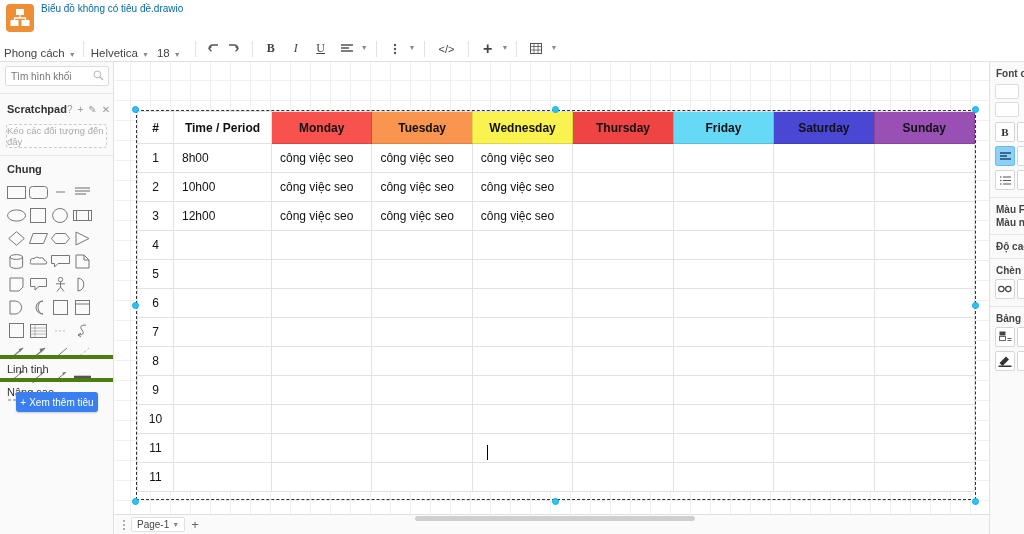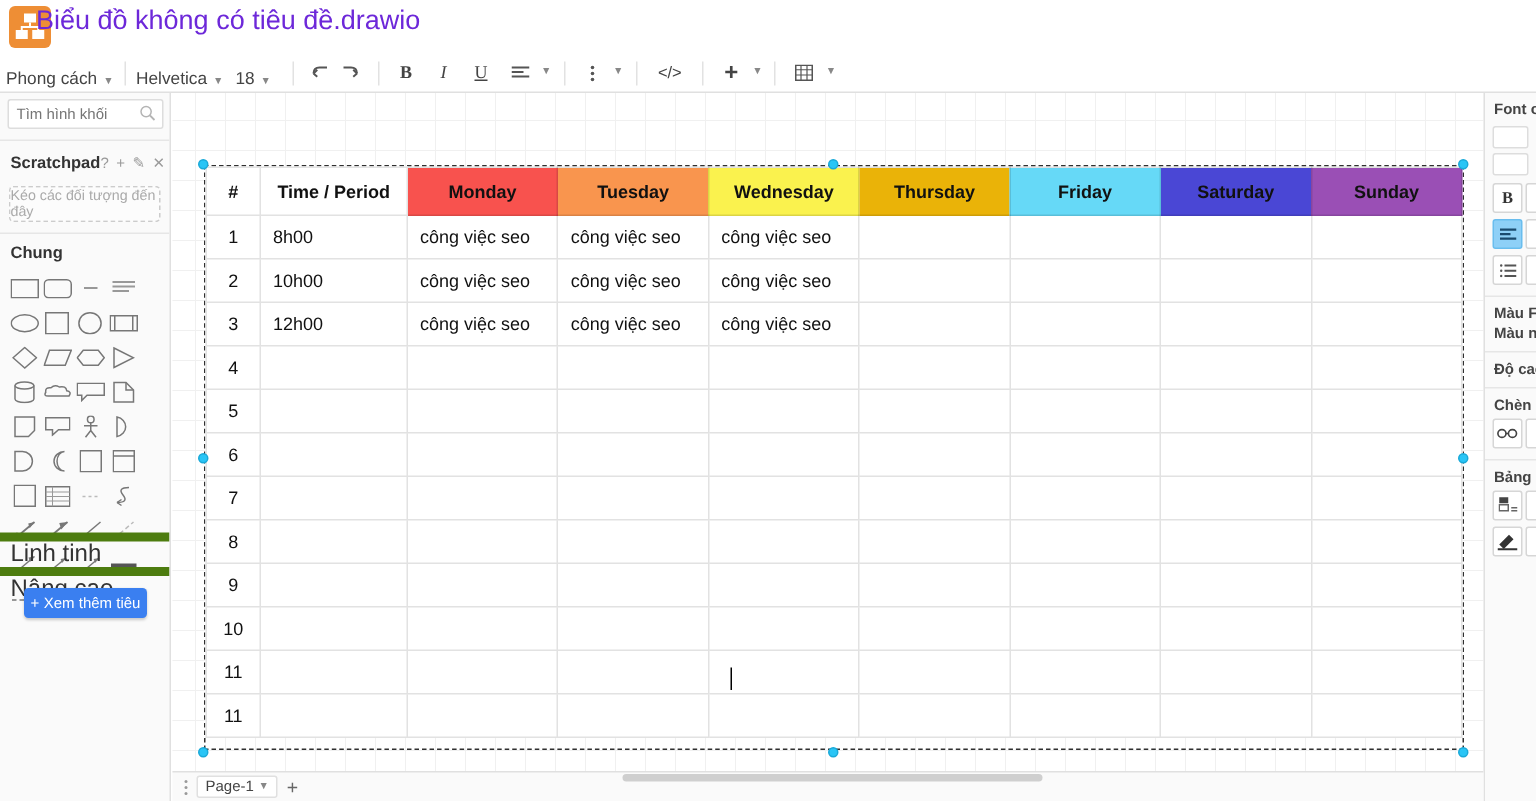--- a/index.html
+++ b/index.html
@@ -13,21 +13,21 @@
   .app { position:relative; width:1024px; height:534px; }
 
   
   .titlebar { position:absolute; left:0; top:0; width:1024px; height:36px; background:#fff; }
   .logo {
     position:absolute; left:6px; top:4px; width:28px; height:28px;
     background:#EE8E35; border-radius:4px;
   }
   .logo svg { position:absolute; left:4px; top:4px; }
   .doc-title {
-    position:absolute; left:24px; top:3px; font-size:18px; color:#6d28d9;
+    position:absolute; left:41px; top:3px; font-size:10px; color:#0369a1;
     white-space:nowrap;
   }
   .menubar { position:absolute; left:28px; top:20px; display:flex; gap:11px; }
   .menubar .mi { font-size:11.5px; color:#444; cursor:default; padding:0 1px; }
 
   
   .toolbar {
     position:absolute; left:0; top:36px; width:1024px; height:26px;
     background:#fff; border-bottom:1px solid #e0e0e0;
     display:flex; align-items:center;
@@ -68,21 +68,21 @@
     margin:7px 6px 0 6px; height:24px; border:1px dashed #ccc; border-radius:3px;
     display:flex; align-items:center; justify-content:center;
     font-size:9.5px; color:#aaa; background:#fcfcfc;
   }
   .sec-title { font-size:11px; font-weight:bold; color:#333; padding:0 7px; height:14px; }
   .shapes { display:flex; flex-wrap:wrap; padding:4px 3px 0 5px; }
   .shp { width:20px; height:19px; margin:2px 1px; display:flex; align-items:center; justify-content:center; }
   .shp svg { display:block; }
   .cat {
     height:23px; display:flex; align-items:center; padding:0 7px;
-    font-size:16px; color:#333; border-top:6px solid #4d7c0f;
+    font-size:11px; color:#333; border-top:4px solid #4d7c0f;
   }
   .more-btn {
     position:absolute; left:16px; bottom:122px; width:82px; height:20px;
     background:#3a7ff0; color:#fff; border-radius:3px; font-size:10px;
     display:flex; align-items:center; justify-content:center; gap:3px;
     box-shadow:0 1px 2px rgba(0,0,0,.2);
   }
 
   
   .canvas {
@@ -521,21 +521,21 @@
     <div class="sel-box"></div>
 
     <table class="sched">
       <thead>
         <tr>
           <th class="c-num">#</th>
           <th class="c-time">Time / Period</th>
           <th class="daycell" style="background:#F8524E">Monday</th>
           <th class="daycell" style="background:#F9954E">Tuesday</th>
           <th class="daycell" style="background:#FAF24E">Wednesday</th>
-          <th class="daycell" style="background:#eab308">Thursday</th>
+          <th class="daycell" style="background:#ef4444">Thursday</th>
           <th class="daycell" style="background:#66D9F7">Friday</th>
           <th class="daycell" style="background:#4A47D5">Saturday</th>
           <th class="daycell" style="background:#9A4FB5">Sunday</th>
         </tr>
       </thead>
       <tbody id="tbody">
           <tr>
             <td class="c-num">1</td>
             <td class="c-time">8h00</td>
             <td>công việc seo</td>

